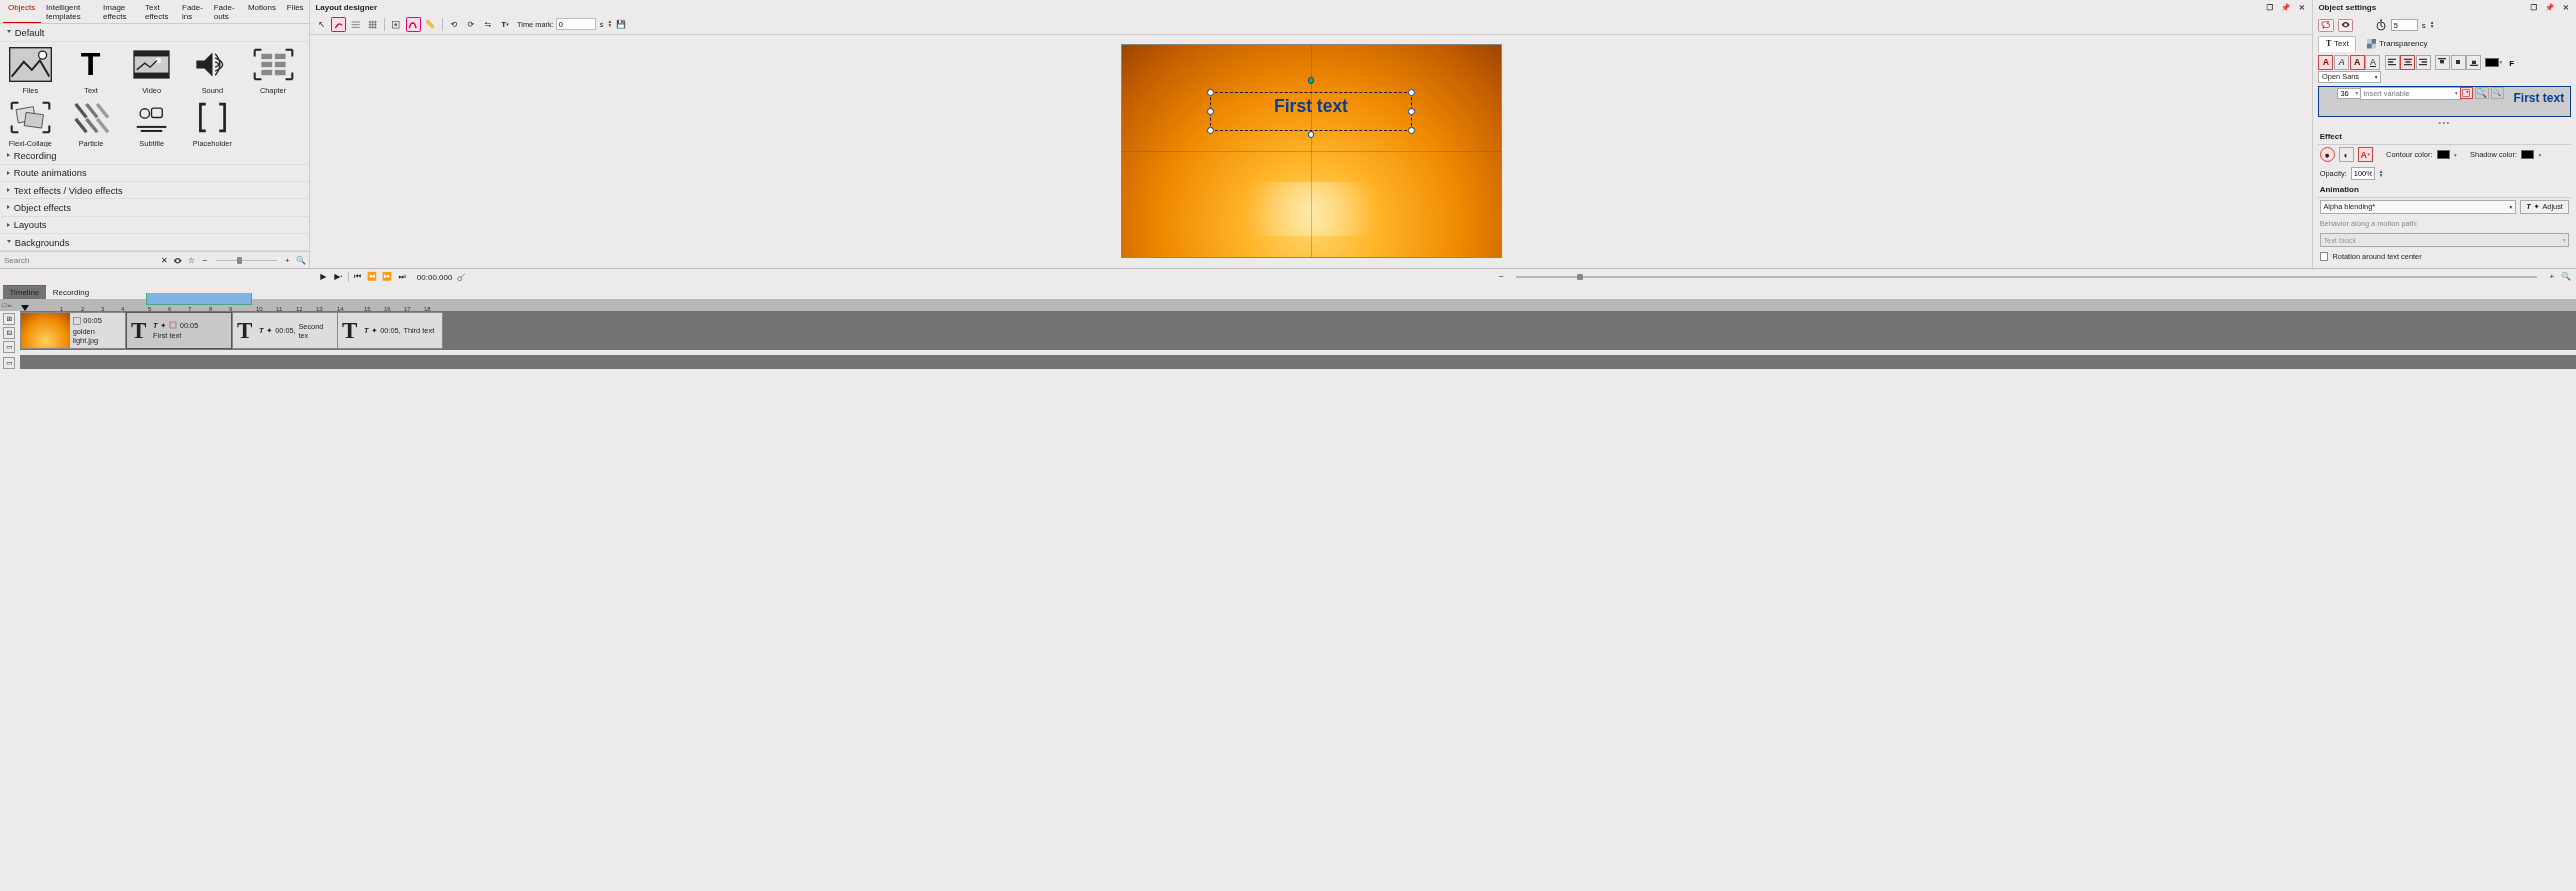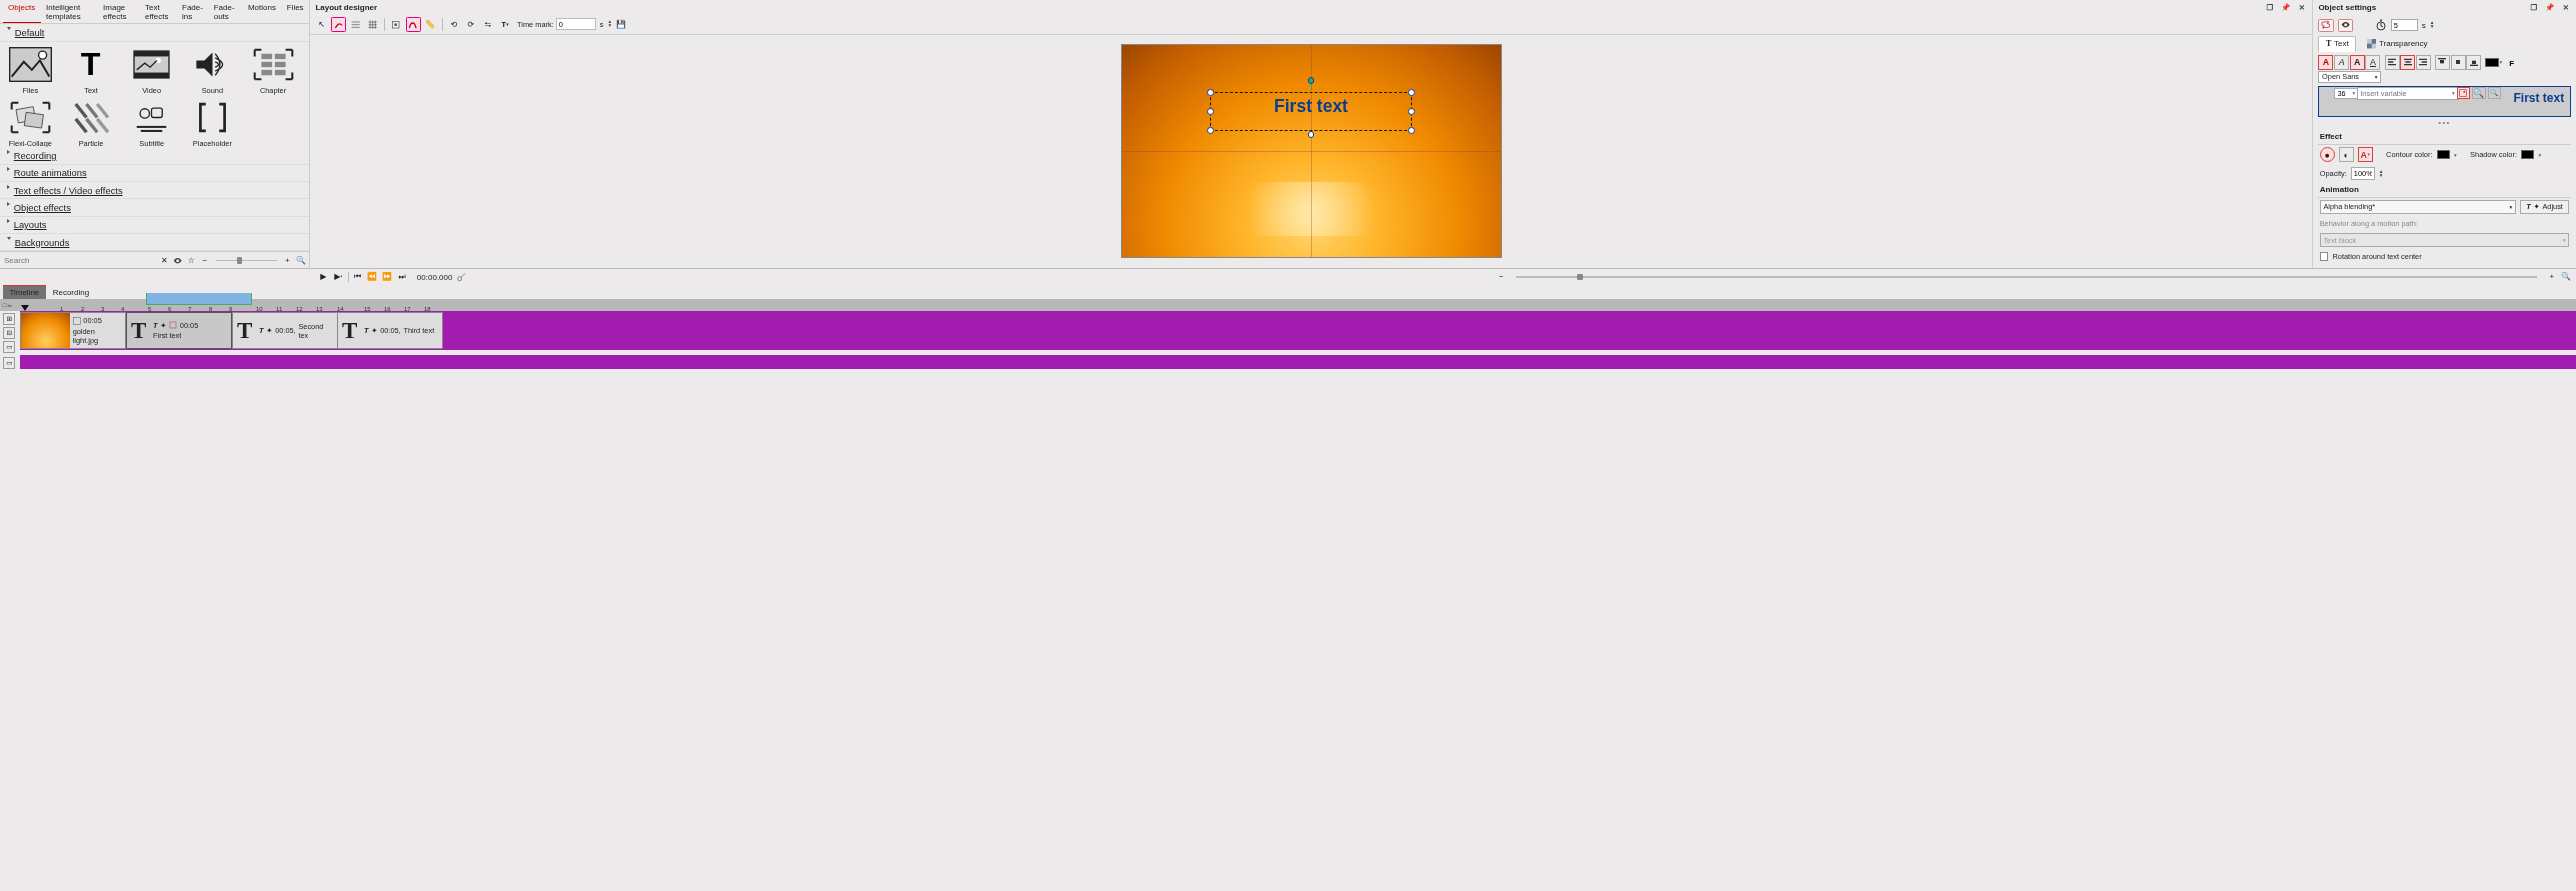--- a/index.html
+++ b/index.html
@@ -6,21 +6,21 @@
 body { background: #eceaea; font-size: 8px; color: #222; user-select: none; overflow: hidden; }
 
 .app { display: grid; grid-template-columns: 310px 1fr 263px; grid-template-rows: 268px 1fr; height: 369px; }
 
 
 .toolbox { grid-column: 1; grid-row: 1; display: flex; flex-direction: column; border-right: 0.7px solid #ccc; }
 .top-tabs { display:flex; background:#eceaea; border-bottom:0.7px solid #ccc; padding-left:2.7px; }
 .top-tabs span { padding:2.7px 5.4px; cursor:pointer; }
 .top-tabs span.active { color:#c00; border-bottom:1.3px solid #c00; }
 
-.section-hdr { display:flex; padding:2.7px 6.7px; font-size:9.4px; background:#eceaea; border-bottom:0.7px solid #ddd; cursor:pointer;text-decoration:underline; }
+.section-hdr { display:flex; align-items:center; padding:2.7px 6.7px; font-size:9.4px; background:#eceaea; border-bottom:0.7px solid #ddd; cursor:pointer; }
 .section-hdr .tri { width:0;height:0;border-left:3.4px solid #555;border-top:2.7px solid transparent;border-bottom:2.7px solid transparent; margin-right:4px; }
 .section-hdr .tri.open { border-left:none;border-top:3.4px solid #555;border-left:2.7px solid transparent;border-right:2.7px solid transparent; }
 
 .obj-grid { display:flex; flex-wrap:wrap; padding:4px 1.3px; gap:2.7px; overflow:auto; }
 .obj-item { width:58px; text-align:center; font-size:7.4px; cursor:pointer; }
 .obj-item .ico { width:47px; height:38px; margin:0 auto 2.7px; display:flex; align-items:center; justify-content:center; }
 .obj-item .ico svg { width:43px; height:35px; }
 
 
 .sec-stack { flex:1; display:flex; flex-direction:column; }
@@ -74,21 +74,21 @@
 
 .os-style-row{display:flex;align-items:center;gap:0.7px;padding:2.7px 5.4px;flex-wrap:wrap;}
 .sqbtn{width:15px;height:15px;border:0.7px solid #aaa;display:flex;align-items:center;justify-content:center;cursor:pointer;font-size:8.8px;}
 .sqbtn.sel{border-color:#c44;background:#fdd;}
 .sqbtn.dd::after{content:"▾";font-size:4.7px;margin-left:0.7px;color:#666;}
 .colorsw{width:13.5px;height:9.4px;background:#000;border:0.7px solid #666;cursor:pointer;}
 .font-sel{border:0.7px solid #aaa;font-size:7.4px;padding:0.7px 2.7px;background:#fff;cursor:pointer;}
 
 .text-preview{margin:0 5.4px;border:1.3px solid #0b3d91;background:#ccc;height:53px;position:relative;}
 .text-preview .inner{position:absolute;right:5.4px;top:4px;font-weight:bold;color:#0b3d91;font-size:12px;}
-.text-preview .topbar{position:absolute;left:1px;right:0;top:0;height:13.5px;display:flex;align-items:center;gap:2px;padding:0 14px;}
+.text-preview .topbar{position:absolute;left:16px;right:0;top:0;height:13.5px;display:flex;align-items:center;gap:2px;padding:0 2px;}
 .text-preview .fsz{width:25.6px;border:0.7px solid #aaa;font-size:7.4px;background:#fff;padding:0 9.4px 0 2px;}
 .text-preview .var{flex:0 0 61px;border:0.7px solid #aaa;font-size:7.4px;color:#888;background:#fff;padding:0.7px 2px;}
 .ellips{ text-align:center; color:#888; margin:1.3px 0 2.7px; letter-spacing:1.3px;}
 
 .os-sect-title{font-weight:bold;padding:2.7px 6.7px;}
 .hr{height:0.7px;background:#ccc;margin:0 5.4px;}
 .os-line{display:flex;align-items:center;gap:4px;padding:2.7px 6.7px;font-size:7.4px;}
 .os-line input[type=text]{border:0.7px solid #aaa;font-size:7.4px;padding:0.7px 2px;width:24px;}
 .combo{flex:1;border:0.7px solid #aaa;background:#f7f7f7;font-size:7.4px;padding:1.3px 2.7px;display:flex;justify-content:space-between;align-items:center;cursor:pointer;}
 .btn{border:0.7px solid #aaa;background:#f0f0f0;padding:1.3px 5.4px;font-size:7.4px;cursor:pointer;display:flex;align-items:center;gap:2.7px;}
@@ -112,21 +112,21 @@
 .ruler-left{width:20px;display:flex;gap:1.3px;padding-left:2.7px;}
 .ruler{flex:1;position:relative;}
 .ruler .tick{position:absolute;top:1.3px;font-size:6px;}
 .ruler .playmark{position:absolute;left:1.3px;top:0;bottom:0;width:8px;}
 .ruler .playmark::before{content:"";position:absolute;left:0;top:0;width:0;height:0;border-left:4px solid transparent;border-right:4px solid transparent;border-top:6.7px solid #111;}
 .ruler .scistrip{position:absolute;left:0;top:8px;font-size:5.4px;color:#555;}
 
 .tracks{display:flex;}
 .track-btns{width:20px;display:flex;flex-direction:column;gap:2px;padding:2px 3.4px;}
 .track-btns div{width:12px;height:12px;border:0.7px solid #999;font-size:6.7px;display:flex;align-items:center;justify-content:center;cursor:pointer;}
-.track-lane{flex:1;position:relative;height:39px;background:#a21caf;}
+.track-lane{flex:1;position:relative;height:39px;background:#737373;}
 .clip{position:absolute;top:1.3px;bottom:1.3px;border:0.7px solid #888;background:#ddd;display:flex;align-items:center;overflow:hidden;font-size:7.4px;}
 .clip.sel{background:#c8c8c8;border-color:#555;}
 .clip .thumb{width:49px;height:100%;background:radial-gradient(circle at 50% 80%,#ffcf5e,#f08a00 60%,#a54e00);}
 .clip .big-t{font-family:"Times New Roman",serif;font-size:23px;font-weight:bold;margin:0 4px;}
 .clip .meta{display:flex;flex-direction:column;gap:1.3px;padding:1.3px 2.7px;}
 .clip .meta .r{display:flex;align-items:center;gap:2.7px;}
 .clip .meta .r svg{width:8px;height:8px;}
 .range-bar{position:absolute;left:126px;width:106px;top:-12px;height:12px;background:#7fb3e0;border:0.7px solid #4a7;border-top:none;}
 </style>
 </head>

